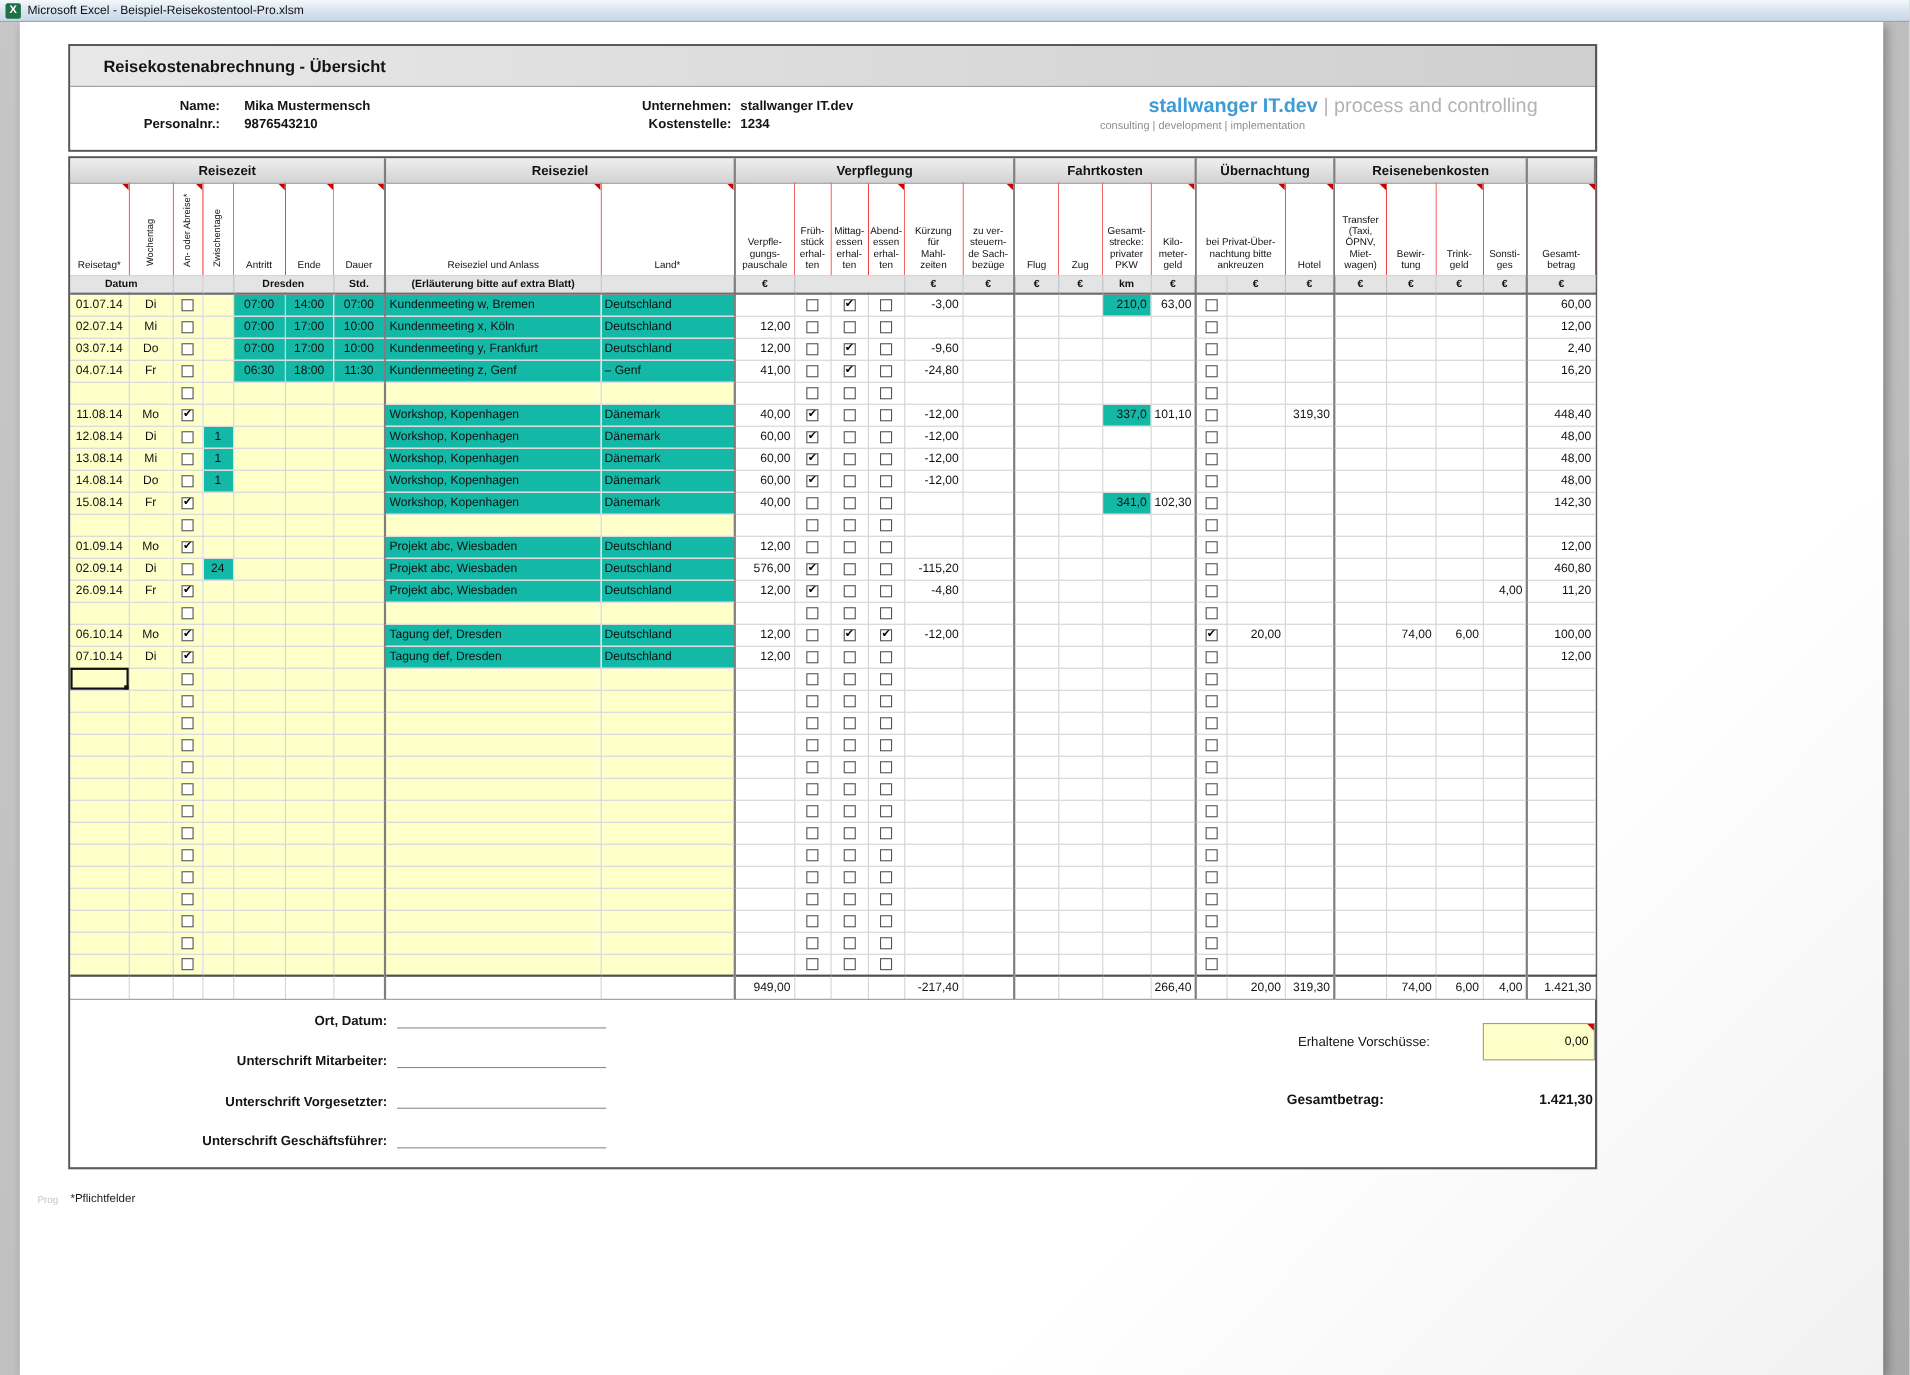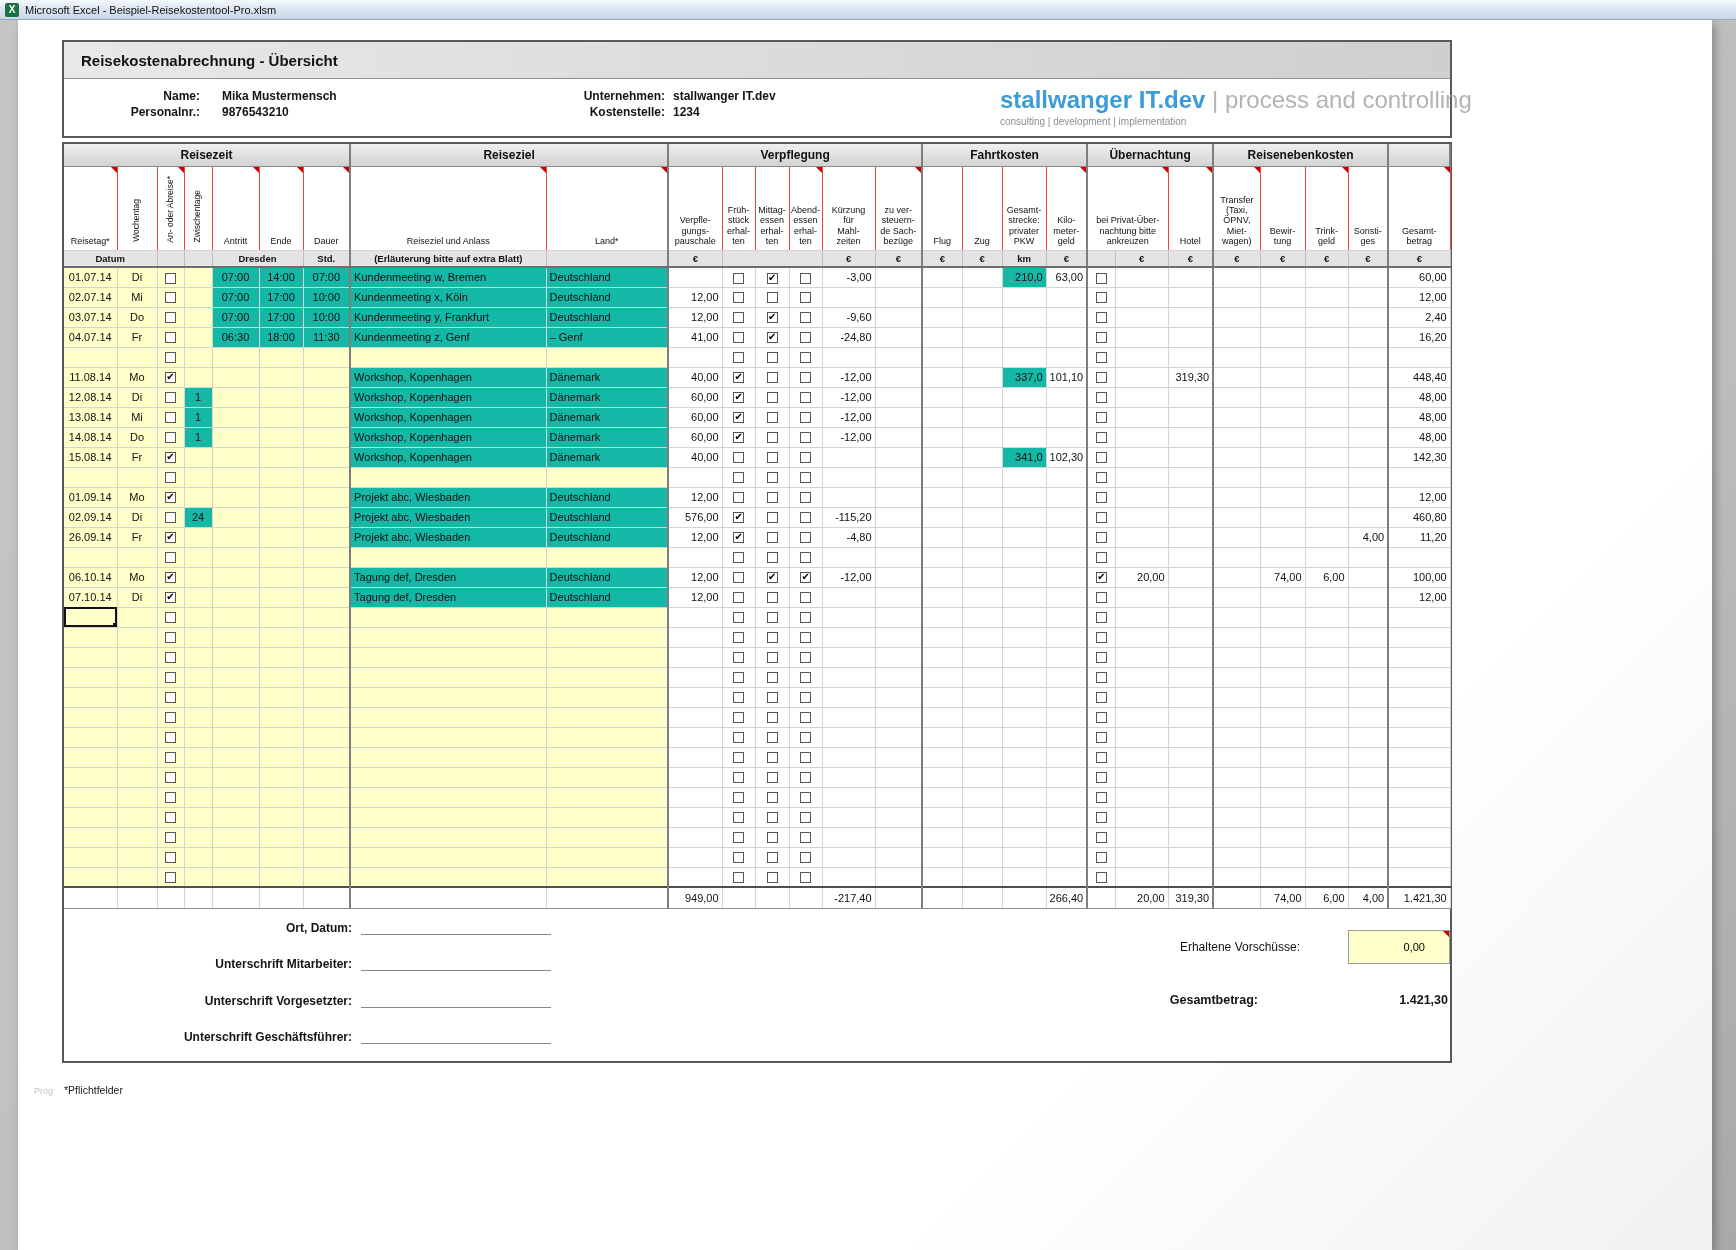--- a/index.html
+++ b/index.html
@@ -25,32 +25,32 @@
   
   .sheet {
     position:absolute; left:18px; top:20px; width:1694px; height:1230px;
     background:linear-gradient(135deg,#FFFFFF 72%,#F1F1F1 100%);
     box-shadow:3px 3px 9px rgba(0,0,0,.3);
     padding:20px 0 0 44px;
   }
   .doc { width:1390px; position:relative; }
   .topbox { border:2px solid #595959; margin-bottom:4px; background:#FFF; }
   .band {
-    height:37px; line-height:37px; padding-left:17px;
+    height:37px; line-height:37px; padding-left:30px;
     background:linear-gradient(to right,#E8E8E8,#CFCFCF);
     border-bottom:1px solid #8F8F8F;
     font-weight:bold; font-size:15px; color:#141414;
   }
   .info { height:57px; position:relative; font-size:12px; background:#FFF; }
   .ig1 { position:absolute; left:8px; top:10px; display:grid; grid-template-columns:128px auto; column-gap:22px; row-gap:2px; }
   .ig2 { position:absolute; left:436px; top:10px; display:grid; grid-template-columns:165px auto; column-gap:8px; row-gap:2px; }
   .il { font-weight:bold; text-align:right; color:#141414; }
   .iv { font-weight:bold; color:#141414; }
   .logo { position:absolute; left:936px; top:7px; line-height:1.15; white-space:nowrap; }
-  .logo-main { font-size:24px; }
+  .logo-main { font-size:18px;margin-left:44px; }
   .brand { font-weight:bold; }
   .tag { font-weight:normal; color:#B3B3B3; }
   .sub2 { font-size:10px; color:#8E8E8E; margin-top:2px; }
   
   .block { border:2px solid #595959; background:#FFF; }
   table.xl { border-collapse:collapse; table-layout:fixed; width:1386px; font-size:11px; color:#111; }
   .xl th, .xl td {
     border-right:1px solid #D4D4D4; border-bottom:1px solid #D4D4D4;
     overflow:hidden; white-space:nowrap; padding:0 3px; height:20px;
   }
@@ -94,21 +94,21 @@
   
   .footer { height:152px; position:relative; background:#FFF; font-size:12px; }
   .sigrow { position:absolute; left:0; display:flex; align-items:flex-end; height:18px; }
   .siglabel { width:288px; text-align:right; font-weight:bold; color:#141414; }
   .sigline { width:190px; border-bottom:1px solid #8A8A8A; margin-left:9px; height:15px; }
   .advrow { position:absolute; top:21px; right:0; display:flex; align-items:center; }
   .advlabel { font-weight:normal; color:#141414; }
   .advbox {
     margin-left:48px; width:102px; height:34px; background:#FFFFC9;
     border:1px solid #9C9C9C; position:relative; font-size:11px;
-    text-align:right; line-height:32px; padding-right:24px;
+    text-align:right; line-height:32px; padding-right:5px;
   }
   .grandrow { position:absolute; top:84px; right:2px; display:flex; align-items:baseline;gap:42px; }
   .grandlabel { font-weight:bold; font-size:12.5px; color:#141414; }
   .grandvalue { font-weight:bold; font-size:12.5px; width:148px; text-align:right; color:#141414; }
   .afternote { position:relative; margin-top:21px; height:14px; }
   .faint { position:absolute; left:-28px; top:2px; font-size:9px; color:#C4C4C4; }
   .note { position:absolute; left:2px; top:0; font-size:10.5px; color:#1A1A1A; }
 </style>
 </head>
 <body>

